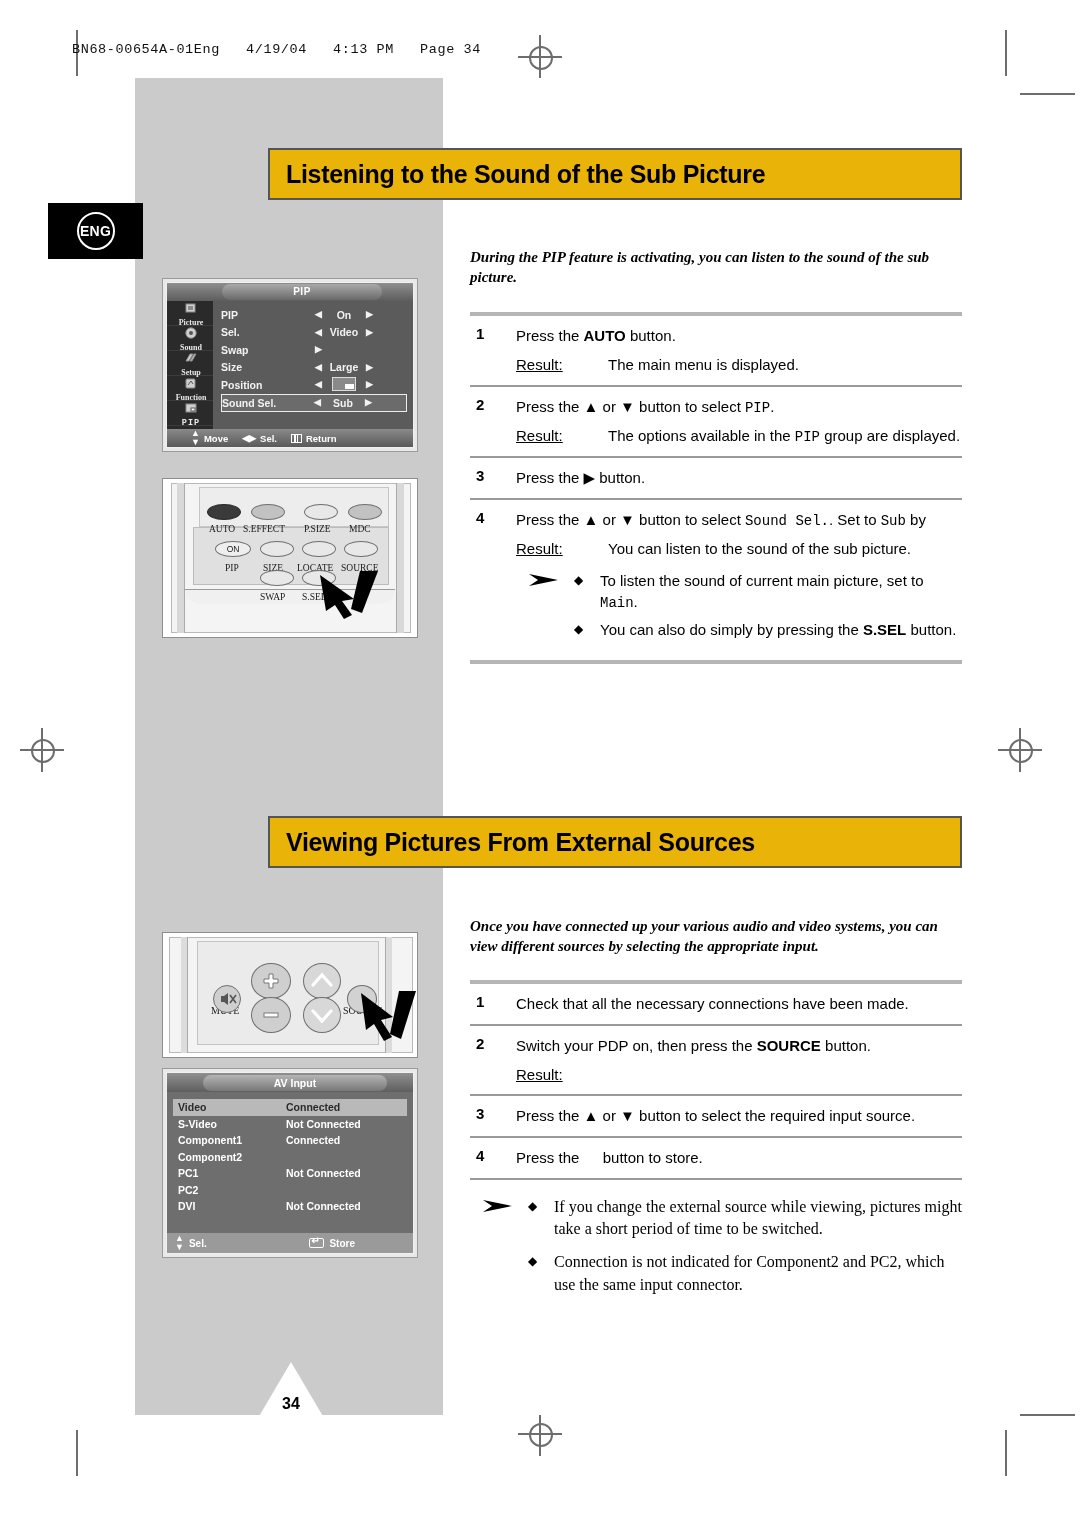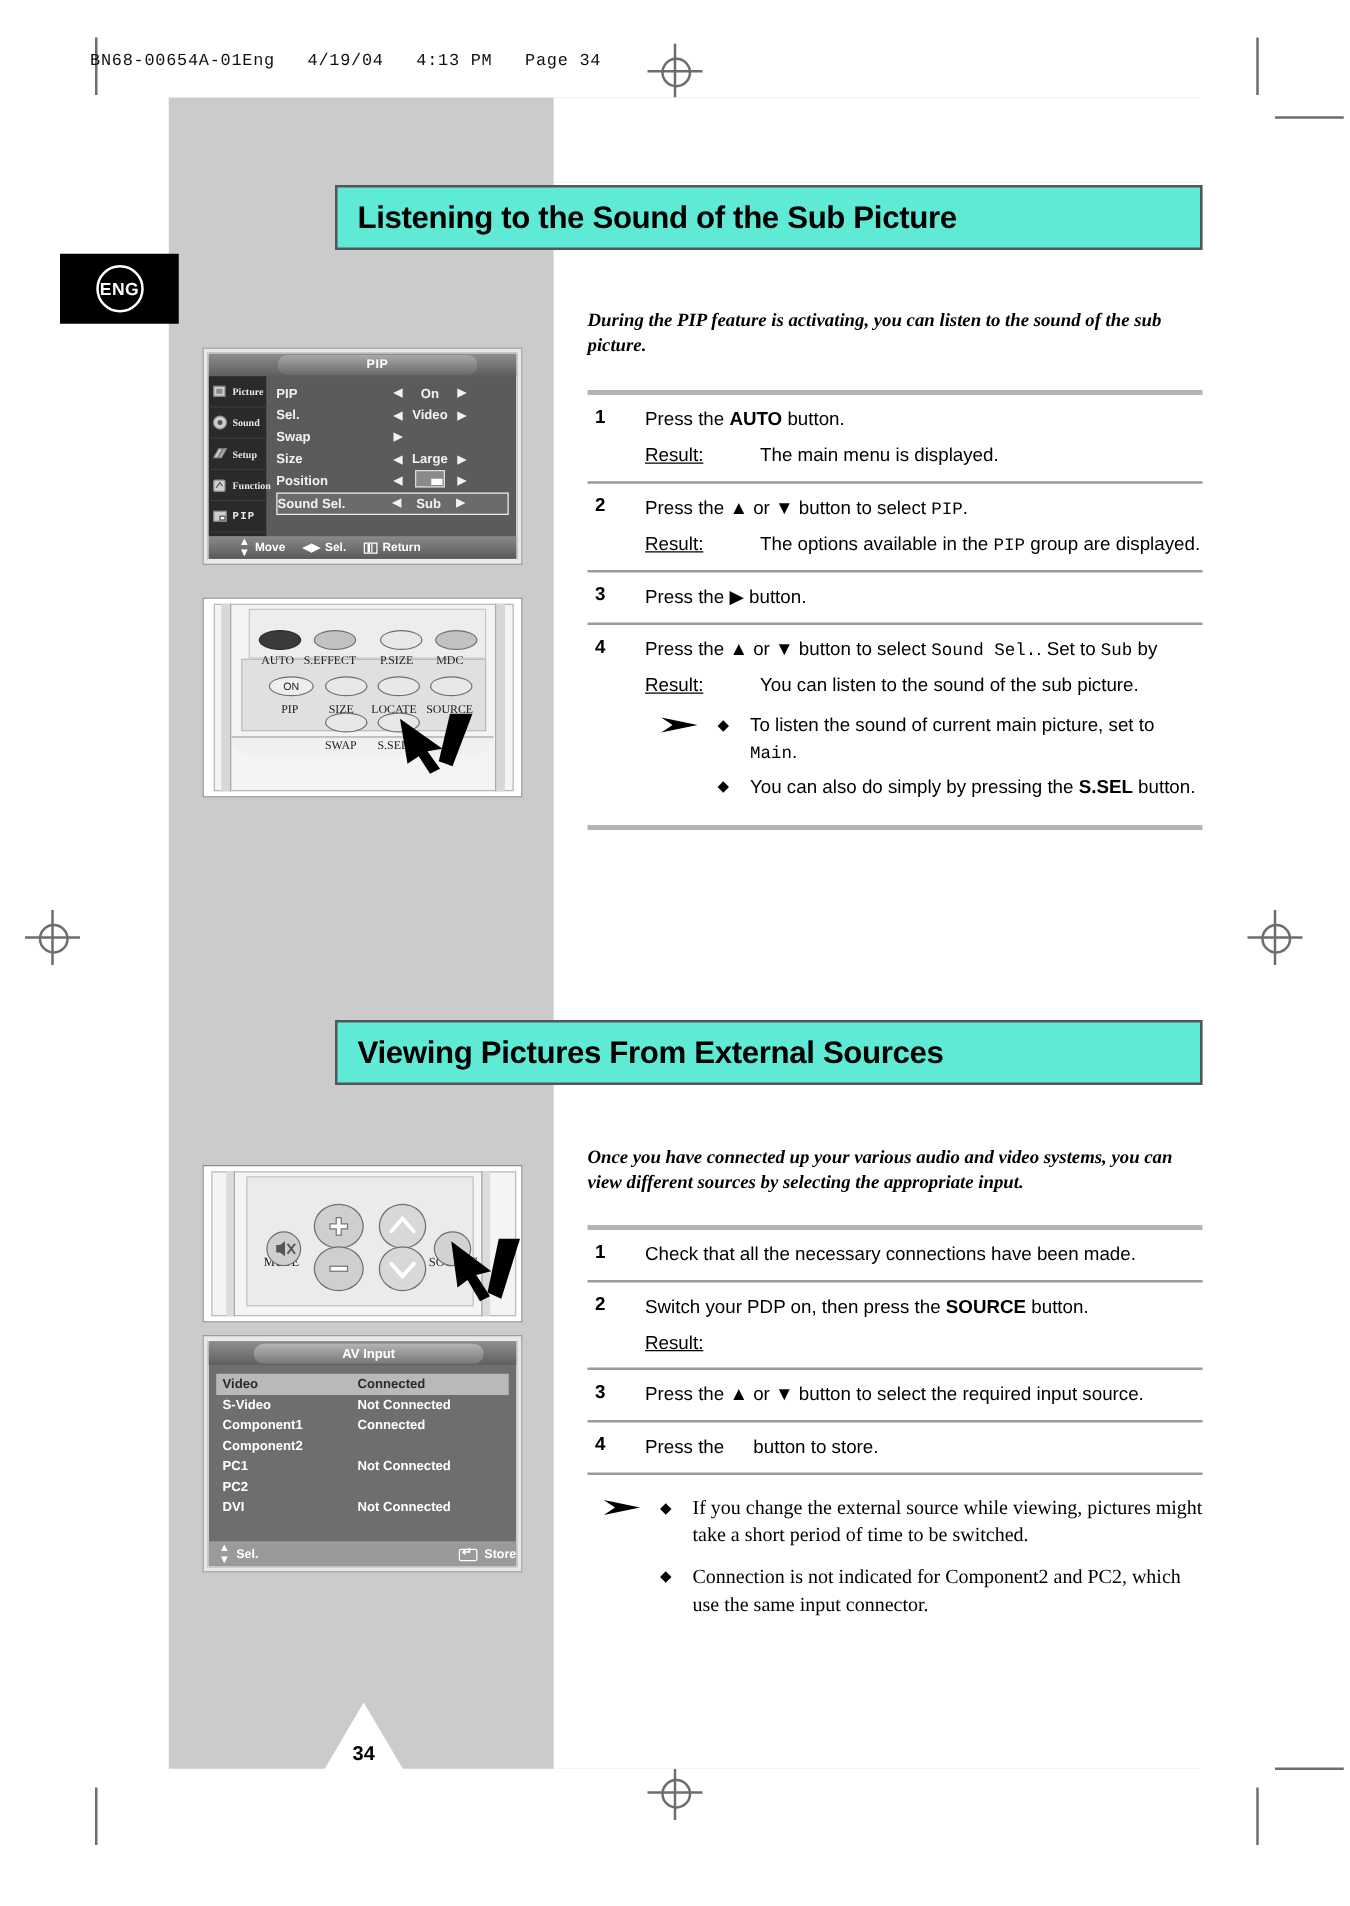--- a/index.html
+++ b/index.html
@@ -34,21 +34,21 @@
   }
   .engtab .ring{
     width:34px;height:34px;border:2px solid #fff;border-radius:50%;
     display:flex;align-items:center;justify-content:center;
     color:#fff;font-size:14px;font-weight:bold;letter-spacing:.3px;
   }
 
   
   .titlebar{
     position:absolute;left:268px;width:690px;height:48px;
-    background:#5eead4;border:2px solid #555;
+    background:#eab308;border:2px solid #555;
     display:flex;align-items:center;
   }
   .titlebar .txt{
     font-size:25px;font-weight:bold;color:#000;
     padding-left:16px;letter-spacing:-.3px;
     font-family:"Liberation Sans",sans-serif;
   }
 
   
   .intro{
@@ -98,20 +98,21 @@
      color:#fff;font-size:10px;font-weight:bold;text-align:center;line-height:16px;
      letter-spacing:.5px;
   }
   .osd-sidebar{
      position:absolute;left:0;top:18px;width:46px;bottom:18px;background:#2a2a2a;
   }
   .osd-sideitem{
      height:24px;display:flex;align-items:center;gap:2px;padding-left:2px;
      color:#e8e8e8;font-size:8px;font-weight:bold;
      border-bottom:1px solid #3c3c3c;
+     flex-direction:column;
   }
   .osd-sideicon{width:15px;height:15px;flex:0 0 15px;position:relative;}
   .osd-sidelabel{font-family:"Liberation Serif",serif;font-size:8px;}
   .osd-sidelabel.mono{font-family:"Liberation Mono",monospace;font-size:8.5px;letter-spacing:1px;}
   .osd-rows{
      position:absolute;left:46px;right:2px;top:20px;bottom:20px;padding:3px 4px 0 8px;
   }
   .osd-row{
      display:flex;align-items:center;height:17.5px;color:#f2f2f2;
      font-size:10.5px;font-weight:bold;
@@ -184,21 +185,21 @@
   .avrow{display:flex;align-items:center;height:16.5px;color:#fff;
      font-size:10.5px;font-weight:bold;padding-left:5px;}
   .avrow.sel{background:#b9b9b9;color:#2b2b2b;}
   .avname{width:108px;flex:0 0 108px;}
   .avstat{flex:1;}
   .avbottom{
      position:absolute;left:0;right:0;bottom:0;height:20px;background:#9a9a9a;
      display:flex;align-items:center;color:#fff;font-size:10px;font-weight:bold;
   }
   .avbottom .l{padding-left:8px;display:flex;align-items:center;gap:5px;}
-  .avbottom .r{margin-left:auto;display:flex;align-items:flex-end;gap:5px;}
+  .avbottom .r{margin-left:auto;padding-right:58px;display:flex;align-items:center;gap:5px;}
   .enterglyph{
      display:inline-block;width:15px;height:10px;border:1.5px solid #fff;border-radius:2px;
      position:relative;box-sizing:border-box;
   }
   .enterglyph:before{
      content:"\21B5";position:absolute;left:1px;top:-4px;font-size:10px;color:#fff;
   }
 
   
   .pagenum{

